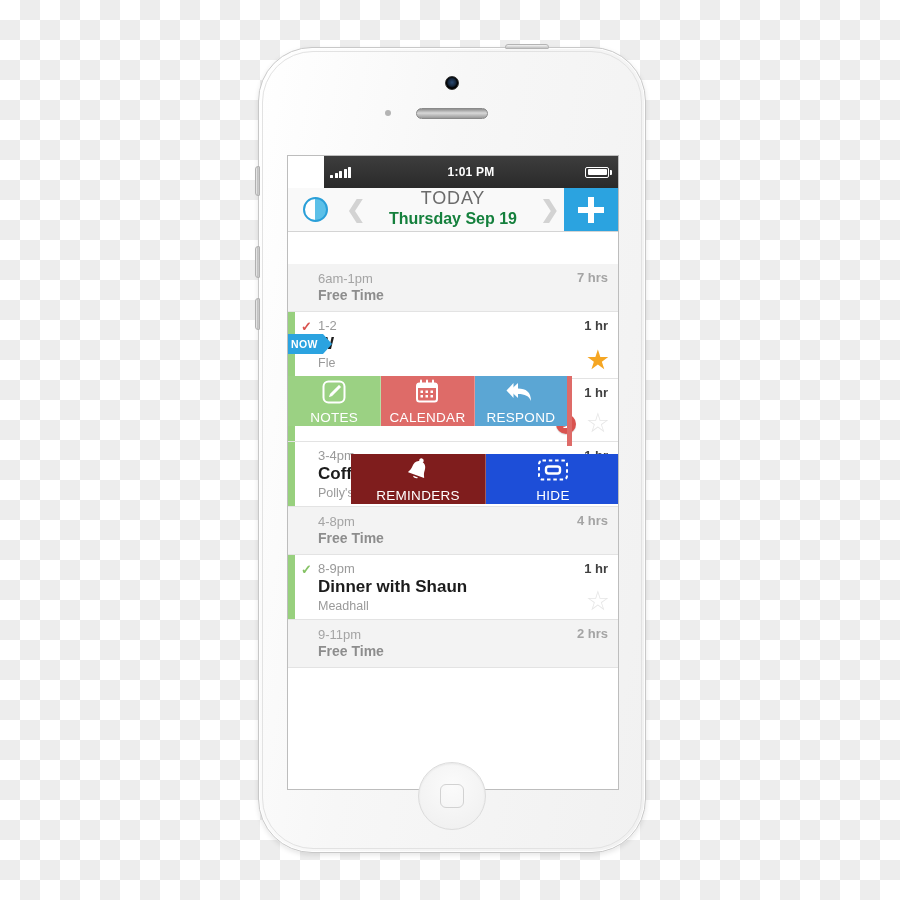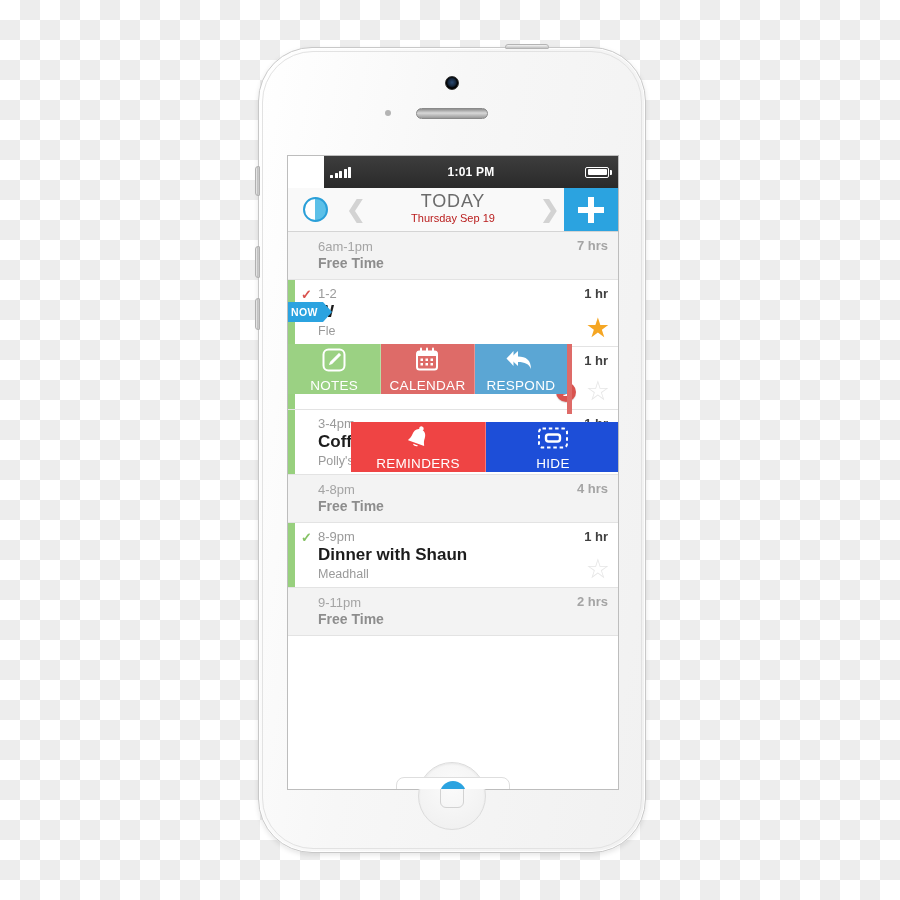--- a/index.html
+++ b/index.html
@@ -180,33 +180,33 @@
   }
   #header-center {
     flex: 1; display: flex; flex-direction: column;
     align-items: center; justify-content: center;
   }
   #header-title {
     font-size: 18px; color: #6b6b6b; font-weight: normal;
     letter-spacing: 0.8px; line-height: 1.05;
   }
   #header-subtitle {
-    font-size: 11px; color: #b91c1c; font-weight: normal; line-height: 1.4;
+    font-size: 16px; color: #15803d; font-weight: bold; line-height: 1.4;
   }
   #add-btn {
     width: 54px; background: #2ba3e0;
     display: flex; align-items: center; justify-content: center;
   }
   #add-btn .plus-v, #add-btn .plus-h { background: #ffffff; position: absolute; }
   #plus-wrap { position: relative; width: 26px; height: 26px; }
   .plus-h { left: 0; top: 10px; width: 26px; height: 6px; }
   .plus-v { top: 0; left: 10px; width: 6px; height: 26px; }
 
   
-  #agenda { position: relative; height: calc(100% - 64px); overflow: hidden; }
+  #agenda { position: relative; height: calc(100% - 64px); overflow: hidden; margin-top: 32px; }
 
   .row {
     position: relative;
     border-bottom: 1px solid #e3e3e3;
     padding: 6px 10px 6px 30px;
     background: #ffffff;
   }
   .row.free {
     background: #f3f3f3;
     padding-top: 7px; padding-bottom: 8px;
@@ -282,21 +282,21 @@
   .act:last-child { border-right: none; }
   .act-label {
     font-size: 13.5px; letter-spacing: 0.3px; font-weight: normal;
   }
   .act-icon { height: 30px; display: flex; align-items: center; }
   .act-icon svg { display: block; }
   .bg-notes     { background: #9bd183; }
   .bg-calendar  { background: #de6b68; }
   .bg-respond   { background: #5ba6d4; }
   .bg-message   { background: #ab83ca; }
-  .bg-reminders { background: #ef4444; }
+  .bg-reminders { background: #7f1d1d; }
   .bg-hide      { background: #1d4ed8; }
 
   
   #row1-sliver {
     position: absolute; left: 279px; top: 112px;
     width: 5px; height: 70px; background: #de6b68; z-index: 6;
   }
 
   
   #fab-bar {

